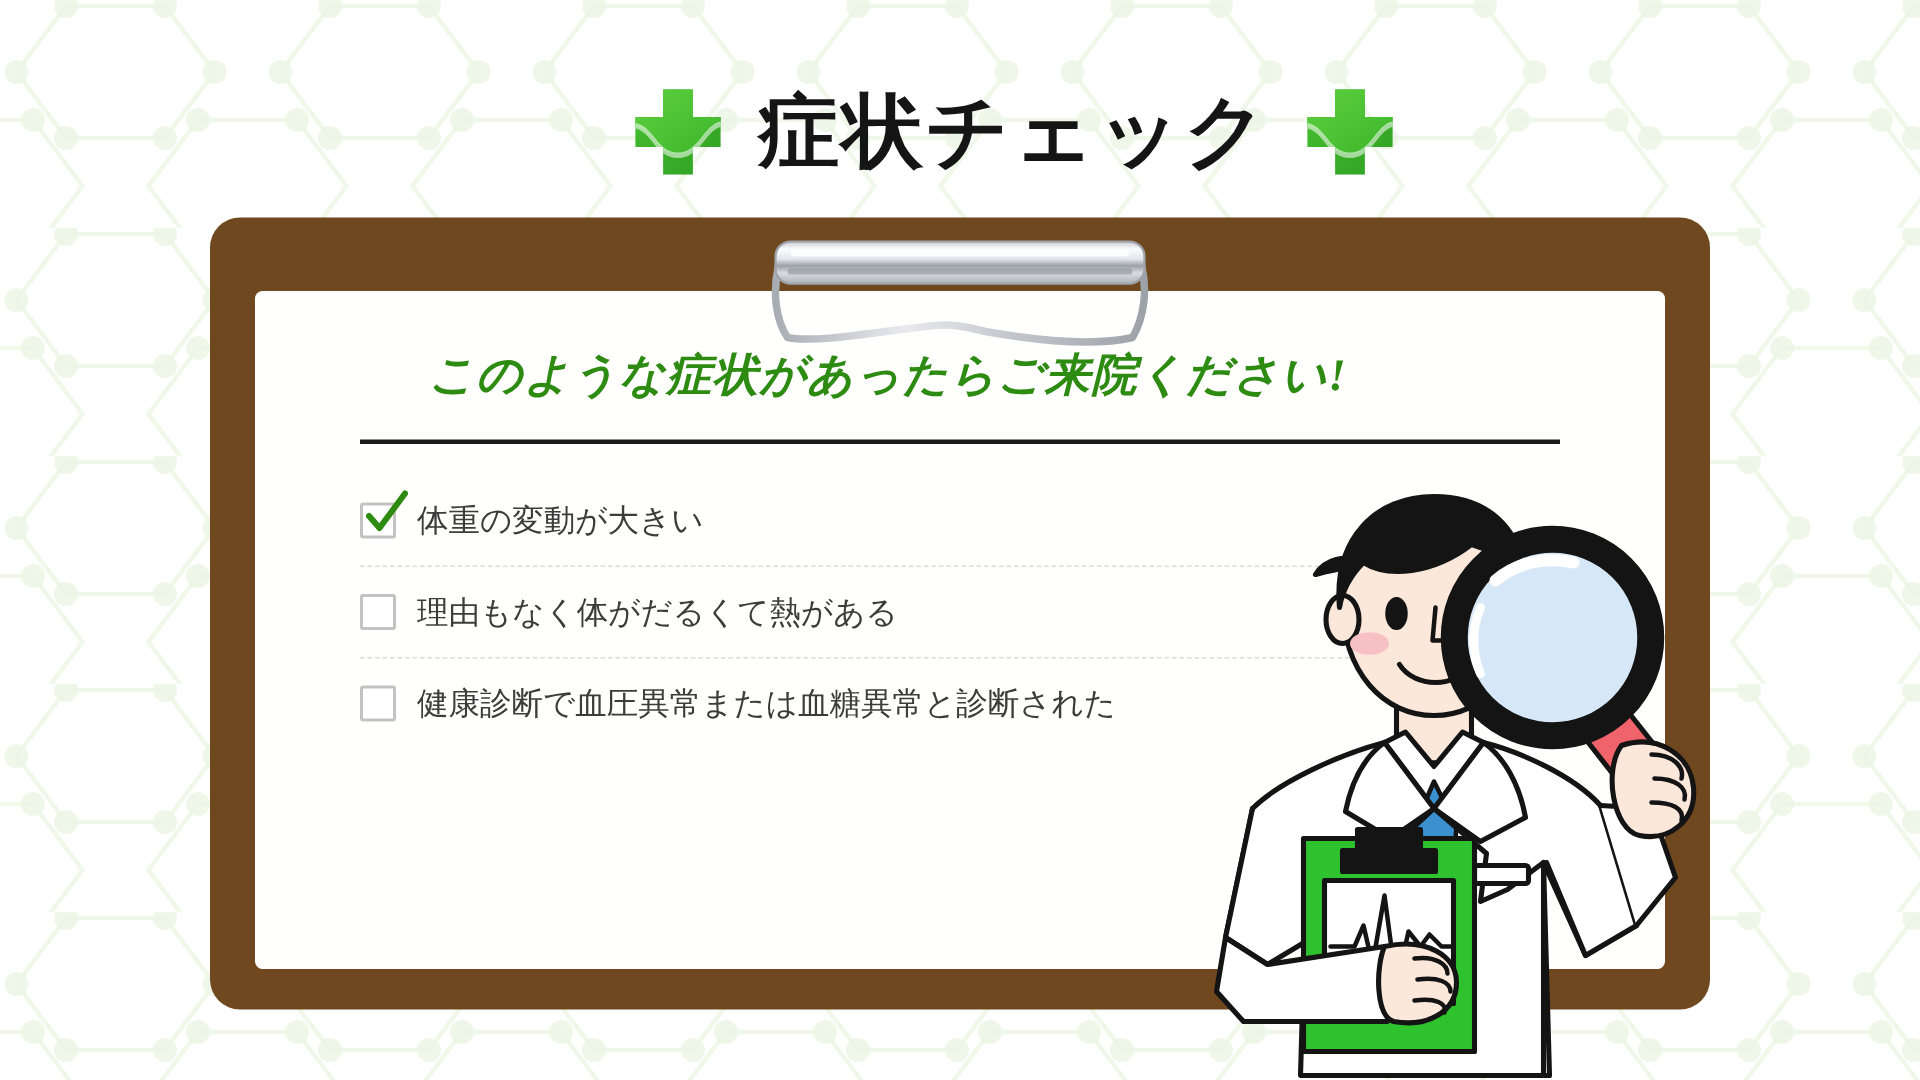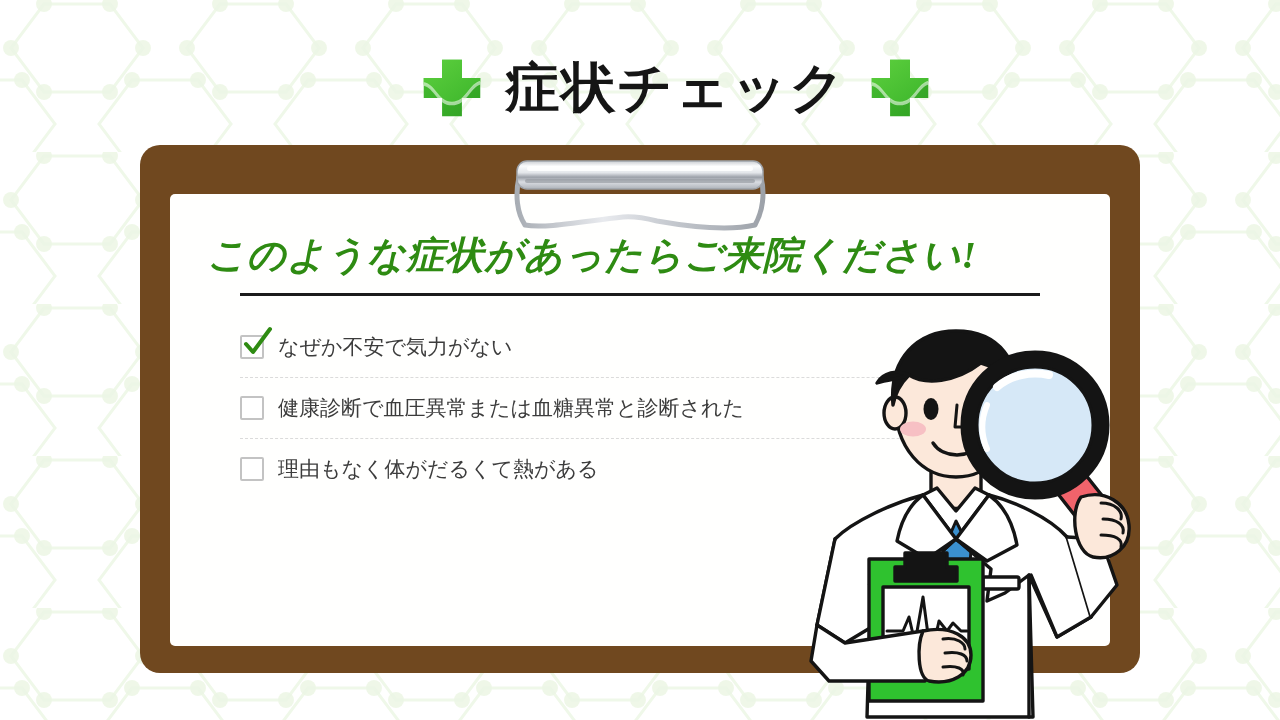--- a/index.html
+++ b/index.html
@@ -94,21 +94,21 @@
   }
   #subtitle {
     position: absolute;
     left: 0;
     top: 36px;
     width: 844px;
     text-align: center;
     font-family: "Liberation Serif", "DejaVu Serif", serif;
     font-weight: bold;
     font-style: italic;
-    font-size: 38px;
+    font-size: 30px;
     color: #2E8B12;
     letter-spacing: 1px;
     white-space: nowrap;
   }
   #title-rule {
     position: absolute;
     left: 70px;
     top: 99px;
     width: 800px;
     height: 3px;
@@ -271,33 +271,33 @@
   <div id="title-rule"></div>
 
   <div id="checklist">
 
     <div class="check-row">
       <div class="checkbox">
         <svg class="tick" viewBox="0 0 34 34" aria-hidden="true">
           <path d="M6,18 L13,26 L30,3" fill="none" stroke="#2E8B12" stroke-width="4" stroke-linecap="round" stroke-linejoin="round"></path>
         </svg>
       </div>
-      <span class="check-label">なぜか不安で気力がない</span>
+      <span class="check-label">体重の変動が大きい</span>
+    </div>
+
+    <div class="check-row">
+      <div class="checkbox"></div>
+      <span class="check-label">理由もなく体がだるくて熱がある</span>
     </div>
 
     <div class="check-row">
       <div class="checkbox"></div>
       <span class="check-label">健康診断で血圧異常または血糖異常と診断された</span>
     </div>
 
-    <div class="check-row">
-      <div class="checkbox"></div>
-      <span class="check-label">理由もなく体がだるくて熱がある</span>
-    </div>
-
 
 
   </div>
 </div>
 
 <svg id="doctor-illustration" viewBox="0 0 360 395" aria-hidden="true">
   <g stroke="#141414" stroke-width="3.4" stroke-linejoin="round" stroke-linecap="round">
 
     <path d="M118,170 C88,178 48,196 30,214 L12,300 L40,318 L66,256 L62,392 L228,392 L224,250
              L252,312 L286,292 L262,212 C244,192 208,176 184,170 Z" fill="#FFFFFF"></path>

